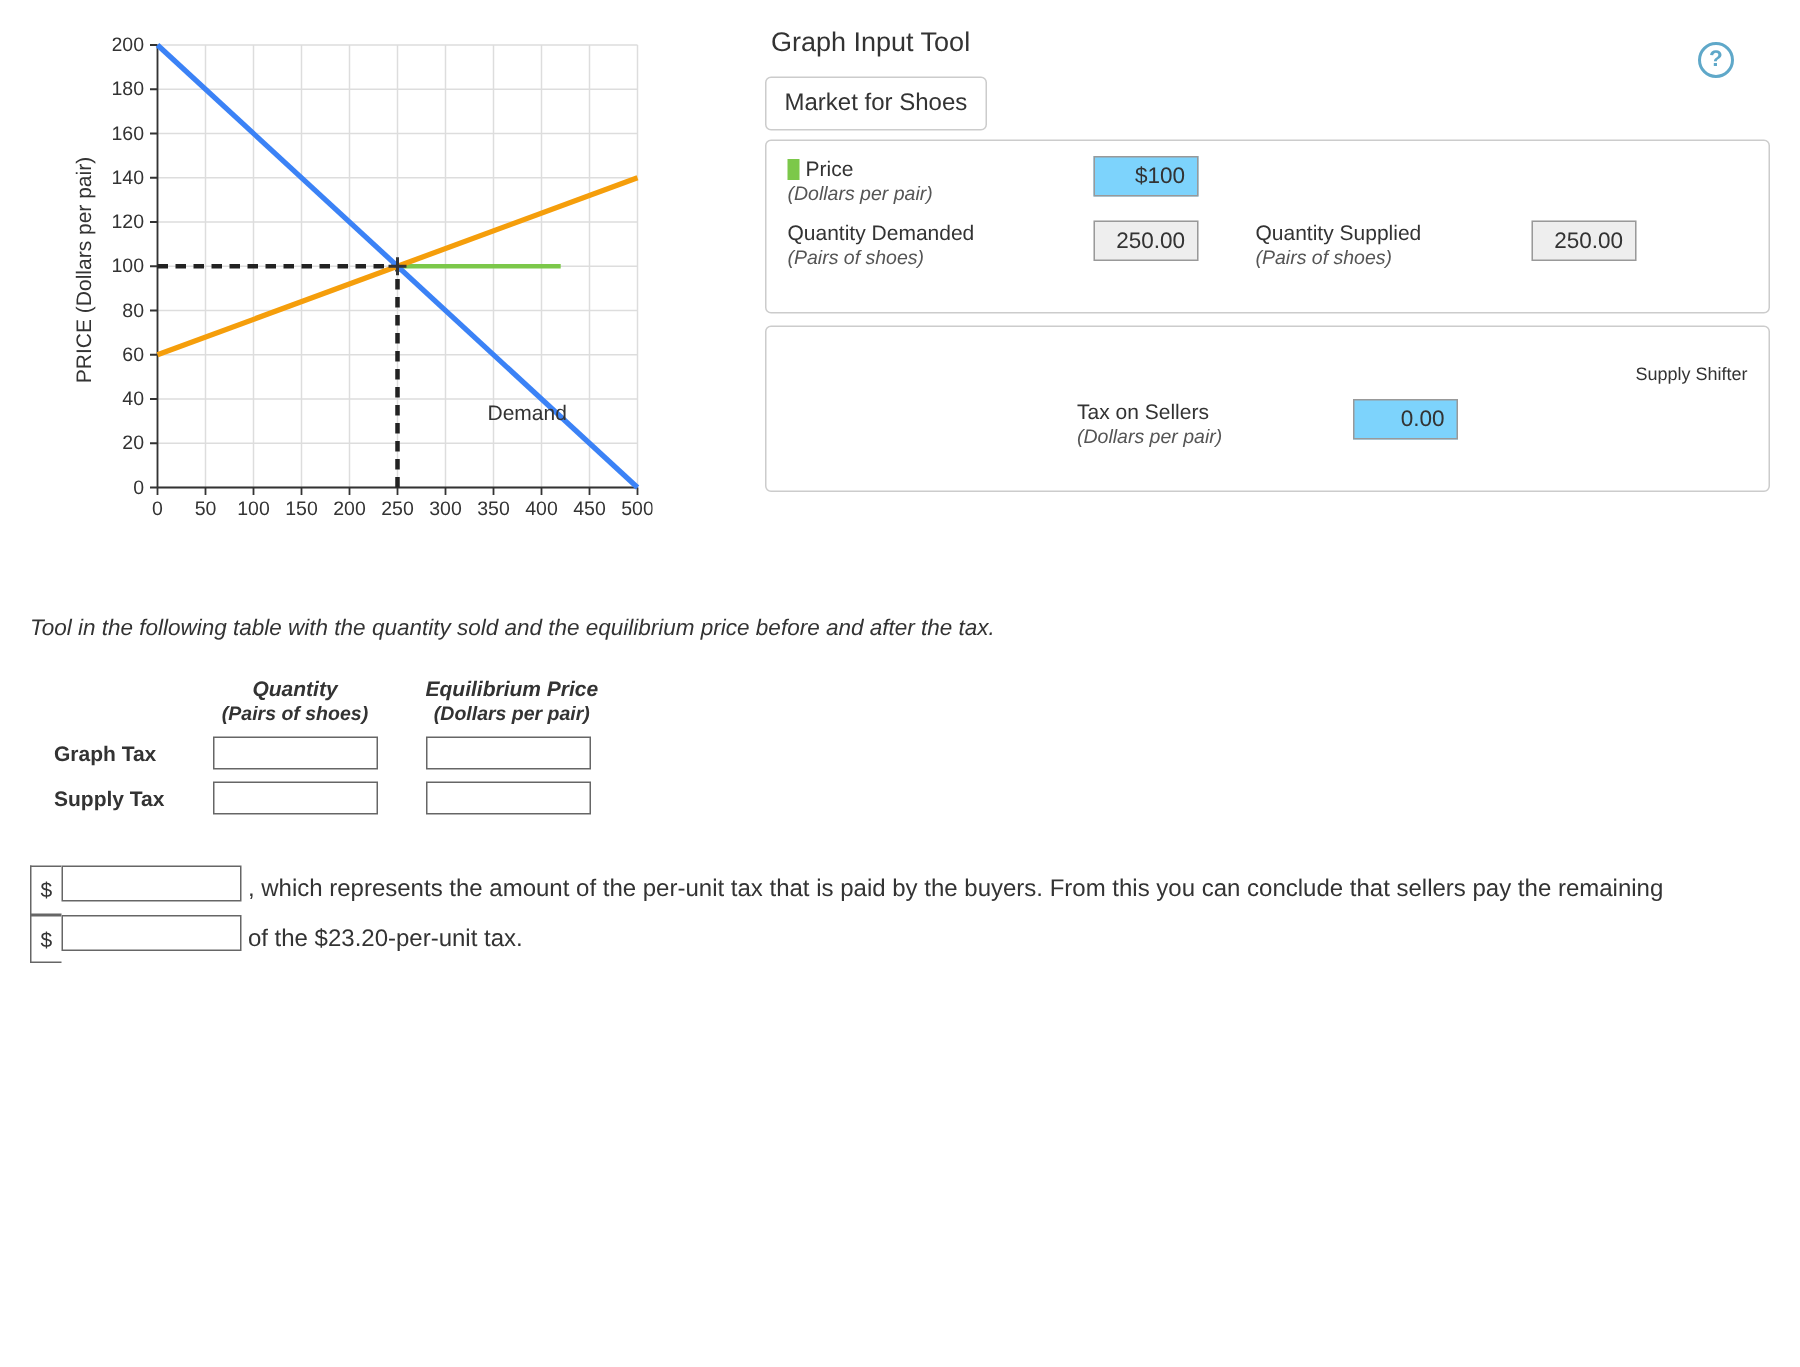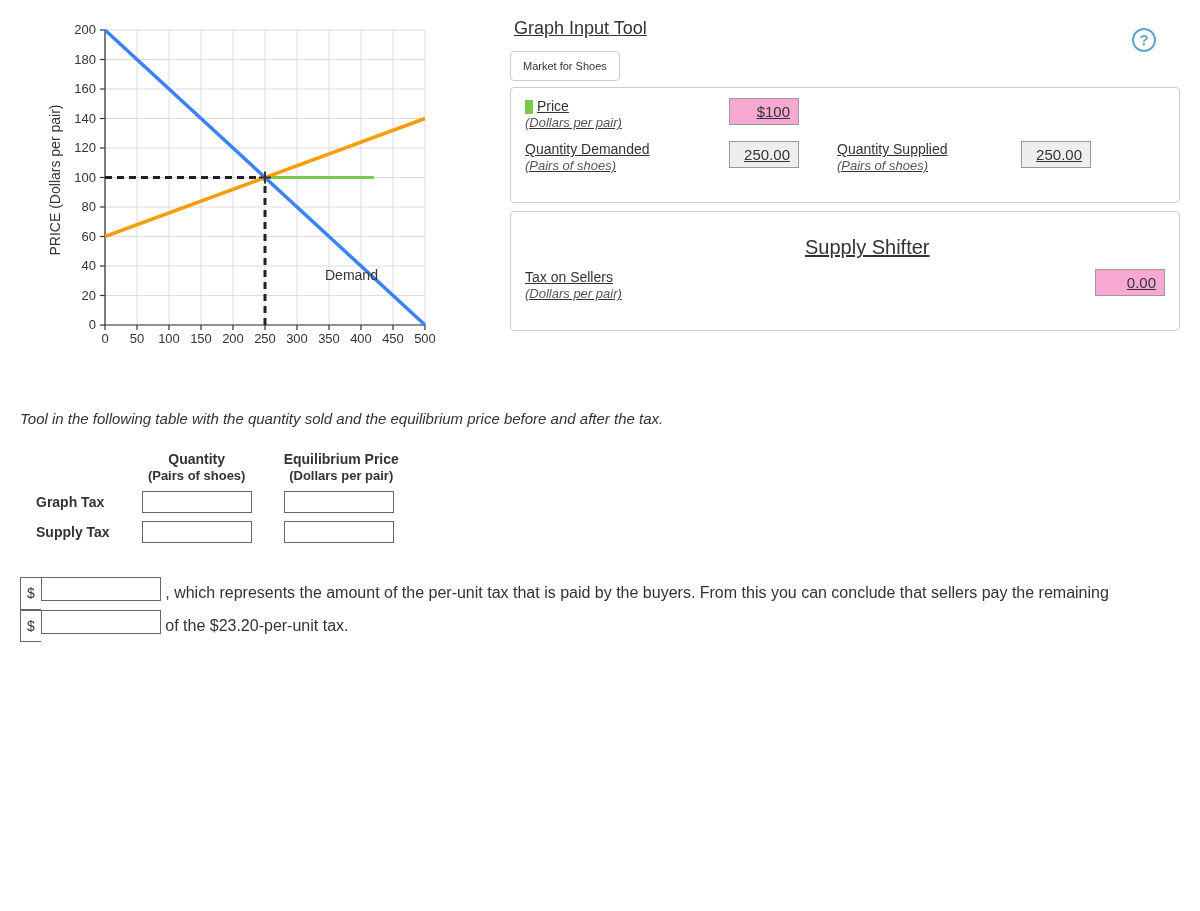--- a/index.html
+++ b/index.html
@@ -6,53 +6,53 @@
   body {
     font-family: Arial, Helvetica, sans-serif;
     font-size: 14px;
     color: #333;
     margin: 0;
     padding: 10px 20px;
     background: #fff;
   }
   .top-row { display: flex; gap: 40px; align-items: flex-start; }
   .chart-wrap { position: relative; width: 450px; }
-  .input-tool { flex: 1; text-decoration: underline; }
+  .input-tool { flex: 1; }
   .tool-header {
     font-size: 18px; color: #333; padding: 8px 4px 12px;
   }
   .help-icon {
     position: absolute; right: 24px; top: 18px;
     width: 24px; height: 24px; border: 2px solid #5fa8c9;
     border-radius: 50%; color: #5fa8c9; font-weight: bold;
     text-align: center; line-height: 20px; font-size: 15px;
     cursor: pointer;
   }
   .tool-subheader {
     border: 1px solid #ccc; border-radius: 4px;
-    padding: 8px 12px; font-size: 11px; color: #333;
+    padding: 8px 12px; font-size: 16px; color: #333;
     display: inline-block; margin-bottom: 6px;
   }
   .tool-body {
     border: 1px solid #ccc; border-radius: 4px;
     padding: 10px 14px 18px;
   }
   .field-row { display: flex; align-items: flex-start; gap: 4px; margin-bottom: 10px;}
   .field-group { display: flex; align-items: center; gap: 10px; }
   .field-label { font-size: 14px; line-height: 1.15; }
   .field-label .sub { font-style: italic; color: #555; font-size: 13px;}
   .color-chip { display:inline-block; width:8px; height:14px; vertical-align:middle; margin-right:4px;}
   .val-box {
     border: 1px solid #999; padding: 4px 8px; min-width: 70px;
-    text-align: right; font-size: 15px; background:#f9a8d4;
-  }
-  .section-title { font-size: 20px; margin: 14px 0 10px; }
+    text-align: right; font-size: 15px; background:#7dd3fc;
+  }
+  .section-title { font-size: 12px; margin: 14px 0 10px; text-align: right; }
   .instructions { font-style: italic; font-size: 15px; margin: 60px 0 20px;}
   table.ans { border-collapse: collapse; margin-bottom: 30px;}
-  table.ans th { font-weight: bold; padding: 4px 16px; text-align: center;}
+  table.ans th { font-weight: bold; padding: 4px 16px; text-align: center; font-style: italic;}
   table.ans th .sub { font-weight: bold; font-size: 13px;}
   table.ans td { padding: 4px 16px; }
   table.ans td.rowlab { font-weight: bold; text-align:left;}
   .text-input {
     border: 1px solid #666; width: 110px; height: 22px; font-size:14px;
     padding: 2px 4px;
   }
   .para { font-size: 16px; line-height: 1.9; }
   .inline-input {
     border: 1px solid #666; width: 120px; height: 24px;
@@ -201,21 +201,21 @@
             <span>Quantity Supplied</span><br>
             <span class="sub">(Pairs of shoes)</span>
           </div>
         </div>
         <div class="val-box" style="background:#eee;">250.00</div>
       </div>
     </div>
 
     <div class="tool-body" style="margin-top:8px;">
       <div class="section-title" style="margin-left:280px;">Supply Shifter</div>
-      <div class="field-row" style="justify-content:space-between;">
+      <div class="field-row" style="justify-content:center;">
         <div class="field-group" style="width:180px;">
           <div class="field-label">
             <span>Tax on Sellers</span><br>
             <span class="sub">(Dollars per pair)</span>
           </div>
         </div>
         <div class="val-box">0.00</div>
       </div>
     </div>
   </div>

